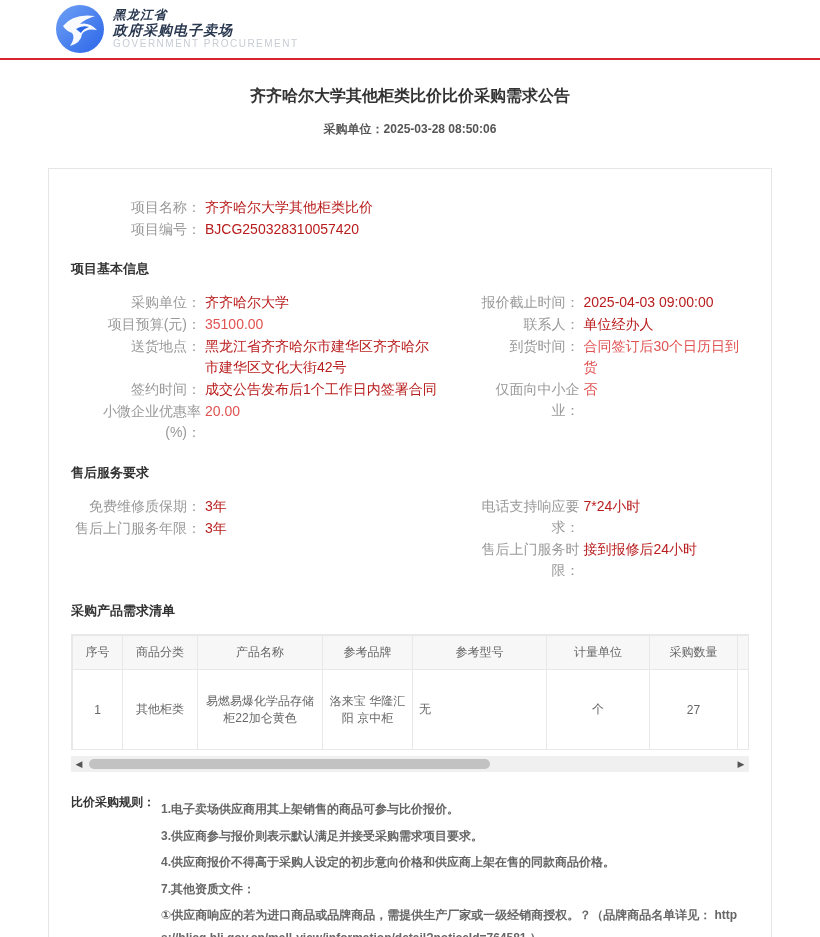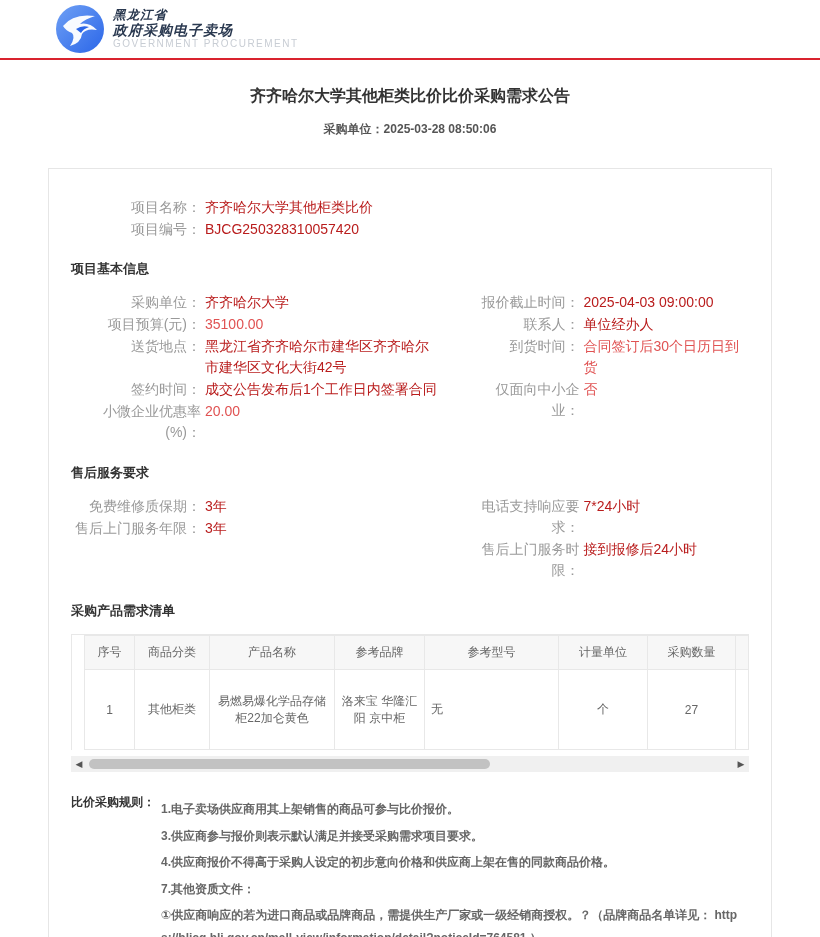--- a/index.html
+++ b/index.html
@@ -29,21 +29,21 @@
   .lbl-w { width:130px; }
   .lbl-w2 { width:110px; }
 
   .section-title { font-size:13px; font-weight:bold; color:#333; margin:20px 0 14px 0; }
 
   .two-col { display:flex;gap:28px; }
   .col-left { width:57%; }
   .col-right { width:43%; }
 
   
-  .table-wrap { width:100%; overflow:hidden; border:1px solid #e8e8e8; border-bottom:none;padding-left:12px; }
+  .table-wrap { width:100%; overflow:hidden; border:1px solid #e8e8e8; border-bottom:none; }
   table { border-collapse:collapse; table-layout:fixed; width:790px; font-size:12px; }
   th { background:#f7f7f7; color:#666; font-weight:normal; height:34px; border:1px solid #e8e8e8; text-align:center; }
   td { height:80px; border:1px solid #e8e8e8; text-align:center; color:#666; padding:4px 6px; background:#fff; }
   td.ta-left { text-align:left; }
 
   
   .hscroll { height:16px; background:#f0f0f0; margin-top:6px; position:relative; display:flex; align-items:center; }
   .hs-arrow { width:16px; text-align:center; font-size:9px; color:#555; line-height:16px; cursor:pointer; flex:0 0 auto; }
   .hs-track { flex:1; height:12px; position:relative; }
   .hs-thumb { position:absolute; left:2px; top:1px; height:10px; width:62%; background:#c2c2c2; border-radius:5px; cursor:grab; }
@@ -170,21 +170,21 @@
     <div class="section-title">采购产品需求清单</div>
     <div class="table-wrap">
       <table>
         <thead>
             <tr id="table-head-row">
               <th style="width: 50px;">序号</th>
               <th style="width: 75px; margin-top: 32px;">商品分类</th>
               <th style="width: 125px;">产品名称</th>
               <th style="width: 90px;">参考品牌</th>
               <th style="width: 134px;">参考型号</th>
-              <th style="width: 89px;">计量单位</th>
+              <th style="width: 103px;">计量单位</th>
               <th style="width: 88px;">采购数量</th>
               <th style="width: 139px;">是否允许</th>
             </tr>
           </thead>
         <tbody id="table-body">
             <tr>
               <td>1</td>
               <td>其他柜类</td>
               <td>易燃易爆化学品存储柜22加仑黄色</td>
               <td>洛来宝 华隆汇阳 京中柜</td>

